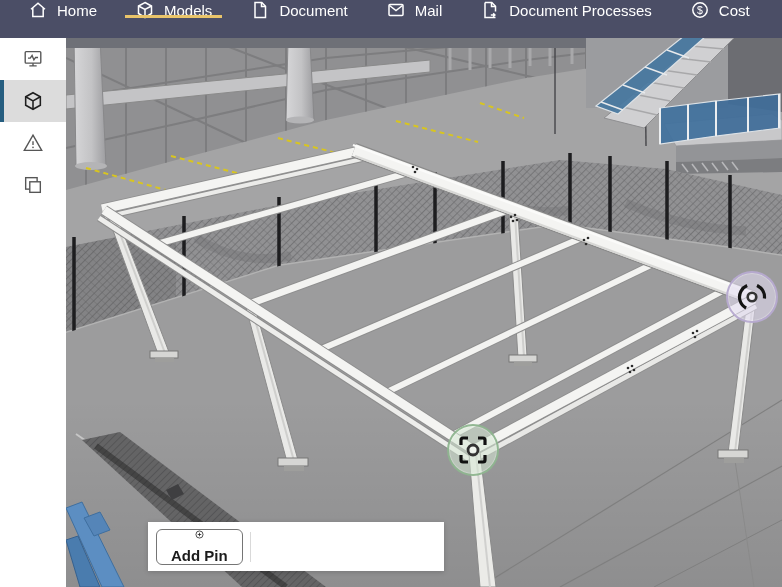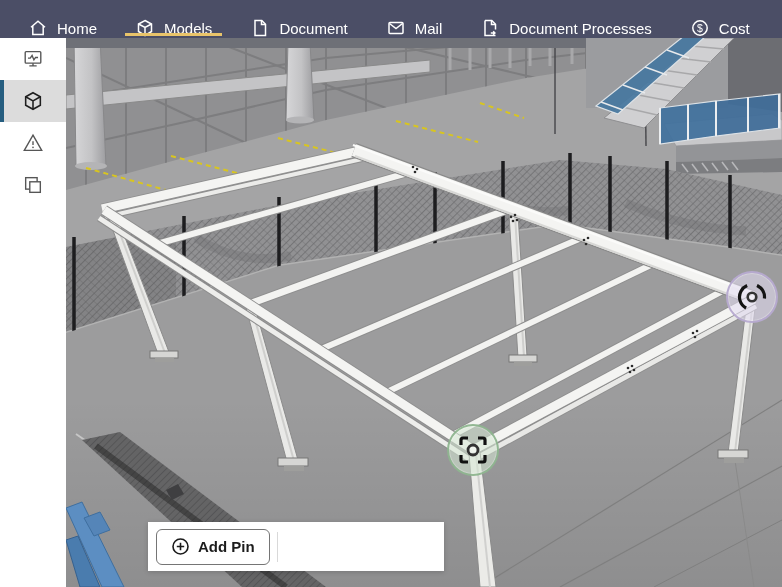--- a/index.html
+++ b/index.html
@@ -1,19 +1,19 @@
 <!DOCTYPE html>
 <html><head>
 <meta charset="utf-8">
 <style>
   * { margin:0; padding:0; box-sizing:border-box; }
   html,body { width:782px; height:587px; overflow:hidden; font-family:"Liberation Sans", sans-serif; background:#9c9c9d; }
 
   
-  .topnav { position:absolute; left:0; top:0; width:782px; height:38px; background:#4B4E66; display:flex; align-items:flex-end; padding-left:16px; gap:14px; z-index:30; }
+  .topnav { position:absolute; left:0; top:0; width:782px; height:38px; background:#4B4E66; display:flex; align-items:flex-start; padding-left:16px; gap:14px; z-index:30; }
   .nav-item { position:relative; display:flex; align-items:center; gap:9px; padding:0 12px; color:#fff; font-size:15px; cursor:pointer; white-space:nowrap; }
   .nav-item svg { display:block; }
   .nav-item.active::after { content:""; position:absolute; left:2px; right:2px; bottom:2px; height:3px; background:#E9C46A; }
 
   
   .sidebar { position:absolute; left:0; top:38px; width:66px; height:549px; background:#ffffff; z-index:20; }
   .side-item { position:relative; width:66px; height:42px; display:flex; align-items:center; justify-content:center; cursor:pointer; }
   .side-item.active { background:#DCDCDC; }
   .side-item.active::before { content:""; position:absolute; left:0; top:0; bottom:0; width:4px; background:#265E80; }
 
@@ -22,21 +22,21 @@
   .viewport > svg.scene { position:absolute; left:0; top:0; }
 
   
   .marker { position:absolute; width:52px; height:52px; border-radius:50%; display:flex; align-items:center; justify-content:center; z-index:10; }
   .marker.green { left:381px; top:386px; background:rgba(213,232,212,0.55); border:2px solid rgba(139,179,140,0.9); box-shadow:0 0 0 1px rgba(255,255,255,0.25) inset; }
   .marker.purple { left:660px; top:233px; background:rgba(228,221,241,0.58); border:2px solid rgba(181,166,206,0.9); box-shadow:0 0 0 1px rgba(255,255,255,0.25) inset; }
 
   
   .pin-toolbar { position:absolute; left:148px; top:522px; width:296px; height:49px; background:#ffffff; display:flex; align-items:center; padding:0 8px; z-index:25; box-shadow:0 1px 5px rgba(0,0,0,0.18); }
   .btn { display:flex; align-items:center; justify-content:center; gap:8px; height:36px; border:1px solid #757575; border-radius:6px; background:#fff; font-family:"Liberation Sans",sans-serif; font-size:15px; font-weight:bold; color:#1c1c1c; cursor:pointer; }
-  .btn-addpin { padding:0 14px; }
+  .btn-addpin { padding:0 14px;flex-direction:column; }
   .btn-cancel { padding:0 19px; margin-left:6px; }
   .btn-next { padding:0 17px; margin-left:7px; border:none; background:#f3f3f3; color:#a5a5a5; cursor:default; }
   .tb-divider { width:1px; height:30px; background:#d9d9d9; margin-left:7px; flex:none; }
 </style>
 </head>
 <body>
 
 <nav class="topnav">
   <a class="nav-item">
     <svg width="20" height="20" viewBox="0 0 20 20" fill="none" stroke="#fff" stroke-width="1.5">

